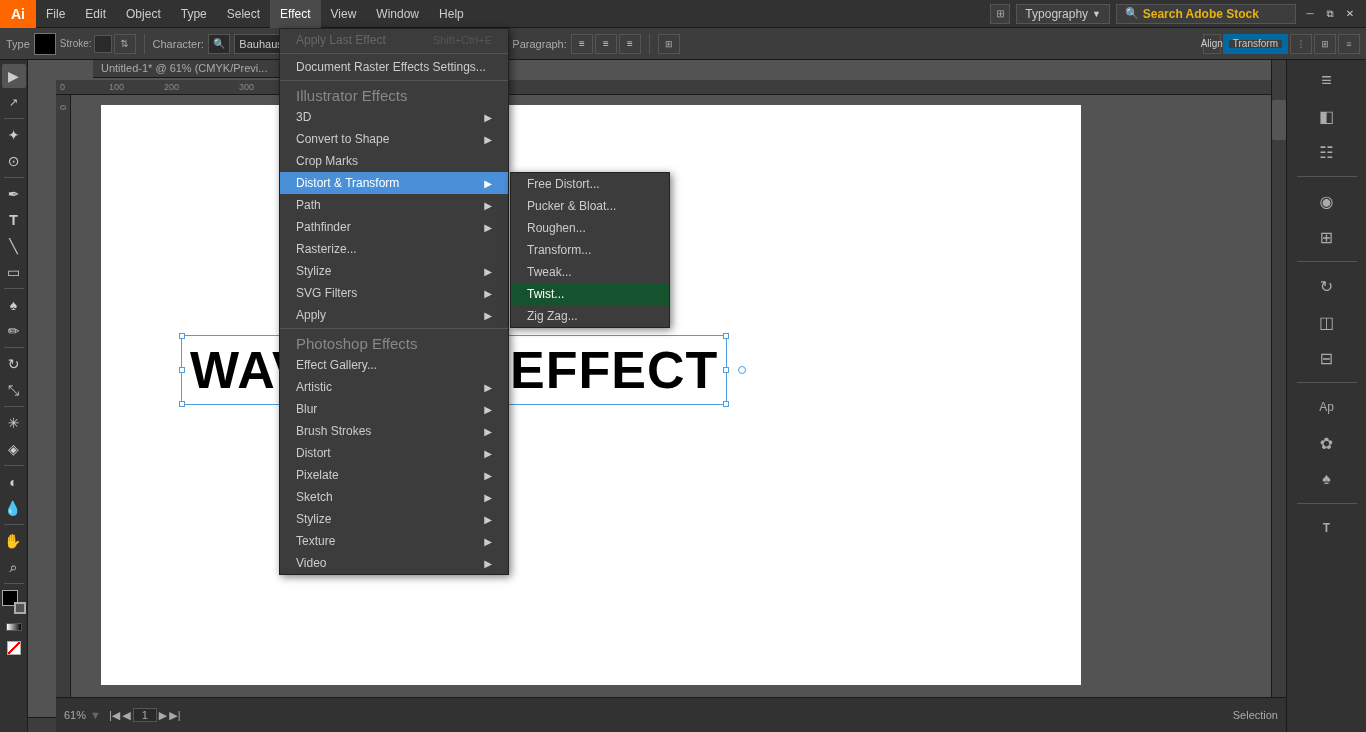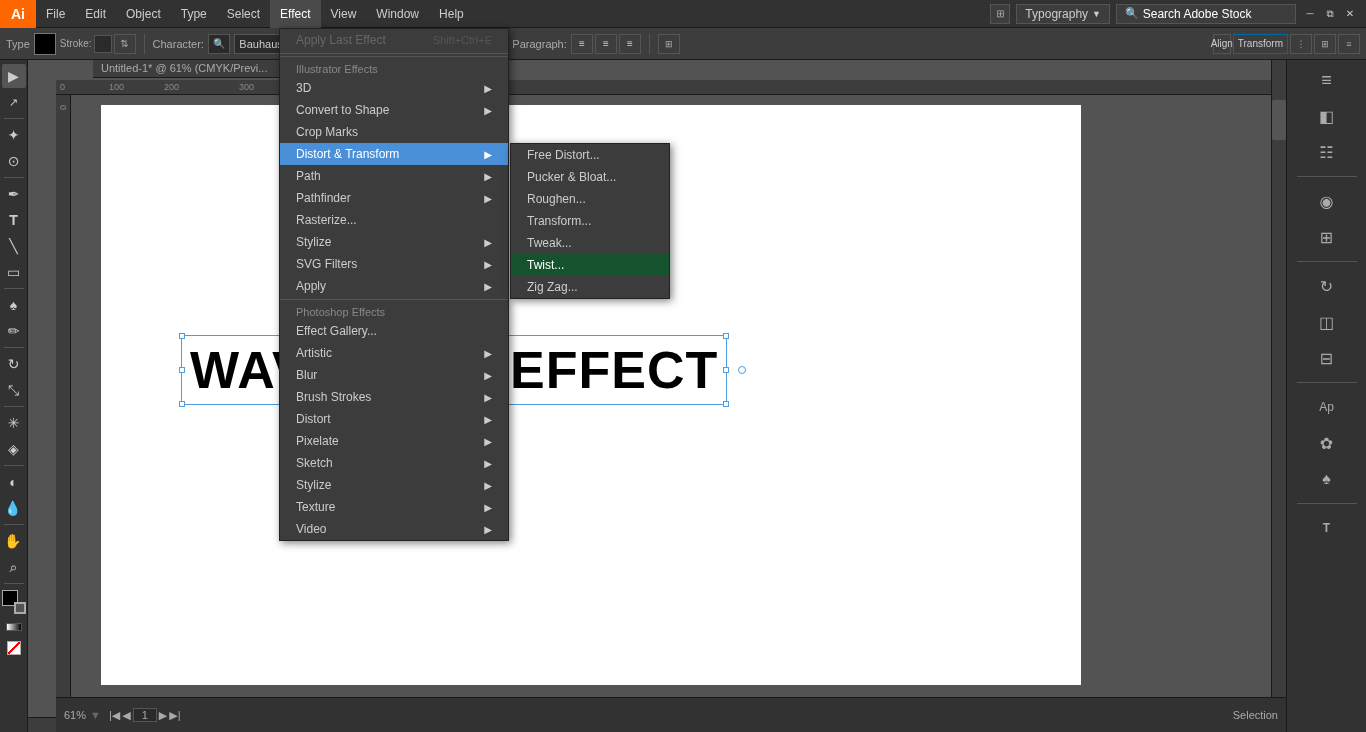--- a/index.html
+++ b/index.html
@@ -106,21 +106,21 @@
       z-index: 300; font-size: 12px;
     }
     .menu-section-item {
       padding: 4px 16px; color: #ccc; display: flex; justify-content: space-between;
       align-items: center; cursor: pointer; position: relative;
     }
     .menu-section-item.disabled { color: #666; cursor: default; }
     .menu-section-item .shortcut { color: #999; font-size: 11px; }
     .menu-section-item.disabled .shortcut { color: #555; }
     .menu-divider { height: 1px; background: #555; margin: 2px 0; }
-    .menu-section-label { padding: 4px 16px 2px; color: #888; font-size: 11px; cursor: default; }
+    .menu-section-label { padding: 4px 16px 2px; color: #888; font-size: 15px; cursor: default; }
     .menu-section-item .arrow { font-size: 10px; }
     .menu-section-item.highlighted { background: #4a90d9; color: white; }
 
     
     .submenu-distort {
       position: absolute; top: 0; left: 230px; width: 160px;
       background: #3c3c3c; border: 1px solid #222; box-shadow: 2px 2px 8px rgba(0,0,0,0.5);
       z-index: 400; font-size: 12px;
     }
     .submenu-item {
@@ -150,21 +150,21 @@
 
     <div style="width:20px;height:20px;background:#3d3d3d;border:1px solid #555;display:flex;align-items:center;justify-content:center;cursor:pointer;">
       <span style="color:#aaa;font-size:10px;">⊞</span>
     </div>
     <div class="workspace-dropdown">
       <span>Typography</span>
       <span style="margin-left:4px;font-size:9px;">▼</span>
     </div>
     <div class="search-stock">
       <span style="margin-right:4px;font-size:11px;">🔍</span>
-      <span style="color:#ffffff;">Search Adobe Stock</span>
+      <span style="color:#eab308;font-weight:bold;">Search Adobe Stock</span>
     </div>
     <div class="win-controls">
       <div class="win-btn">─</div>
       <div class="win-btn">⧉</div>
       <div class="win-btn">✕</div>
     </div>
   </div>
 </div>
 
 <div class="options-bar">
@@ -214,21 +214,21 @@
   <div class="options-separator"></div>
   <div style="display:flex;gap:2px;">
     <div style="width:22px;height:20px;background:#3d3d3d;border:1px solid #555;display:flex;align-items:center;justify-content:center;cursor:pointer;">
         <span style="font-size:9px;color:#aaa;">⊞</span>
       </div>
   </div>
   <div style="display:flex;gap:2px;margin-left:auto;">
     <div style="width:18px;height:20px;background:#3d3d3d;border:1px solid #555;display:flex;align-items:center;justify-content:center;cursor:pointer;">
         <span style="font-size:10px;color:#ccc;">Align</span>
       </div>
-    <div style="height:20px;background:#3d3d3d;border:1px solid #0369a1;display:flex;align-items:center;padding:0 4px;justify-content:center;cursor:pointer;">
+    <div style="height:20px;background:#3d3d3d;border:6px solid #0369a1;display:flex;align-items:center;padding:0 4px;justify-content:center;cursor:pointer;">
         <span style="font-size:10px;color:#ccc;">Transform</span>
       </div>
     <div style="width:22px;height:20px;background:#3d3d3d;border:1px solid #555;display:flex;align-items:center;justify-content:center;cursor:pointer;">
         <span style="font-size:9px;color:#aaa;">⋮</span>
       </div>
     <div style="width:22px;height:20px;background:#3d3d3d;border:1px solid #555;display:flex;align-items:center;justify-content:center;cursor:pointer;">
         <span style="font-size:9px;color:#aaa;">⊞</span>
       </div>
     <div style="width:22px;height:20px;background:#3d3d3d;border:1px solid #555;display:flex;align-items:center;justify-content:center;cursor:pointer;">
         <span style="font-size:9px;color:#aaa;">≡</span>
@@ -372,20 +372,23 @@
 </div>
 
 <div class="dropdown-overlay">
 
   <div class="effect-menu">
     <div class="menu-section-item disabled">
       <span>Apply Last Effect</span>
       <span class="shortcut">Shift+Ctrl+E</span>
     </div>
     <div class="menu-divider"></div>
+    <div class="menu-section-item">
+      <span>Document Raster Effects Settings...</span>
+    </div>
     <div class="menu-divider"></div>
     <div class="menu-section-label">Illustrator Effects</div>
     <div class="menu-section-item">
       <span>3D</span>
       <span class="arrow">▶</span>
     </div>
     <div class="menu-section-item">
       <span>Convert to Shape</span>
       <span class="arrow">▶</span>
     </div>

